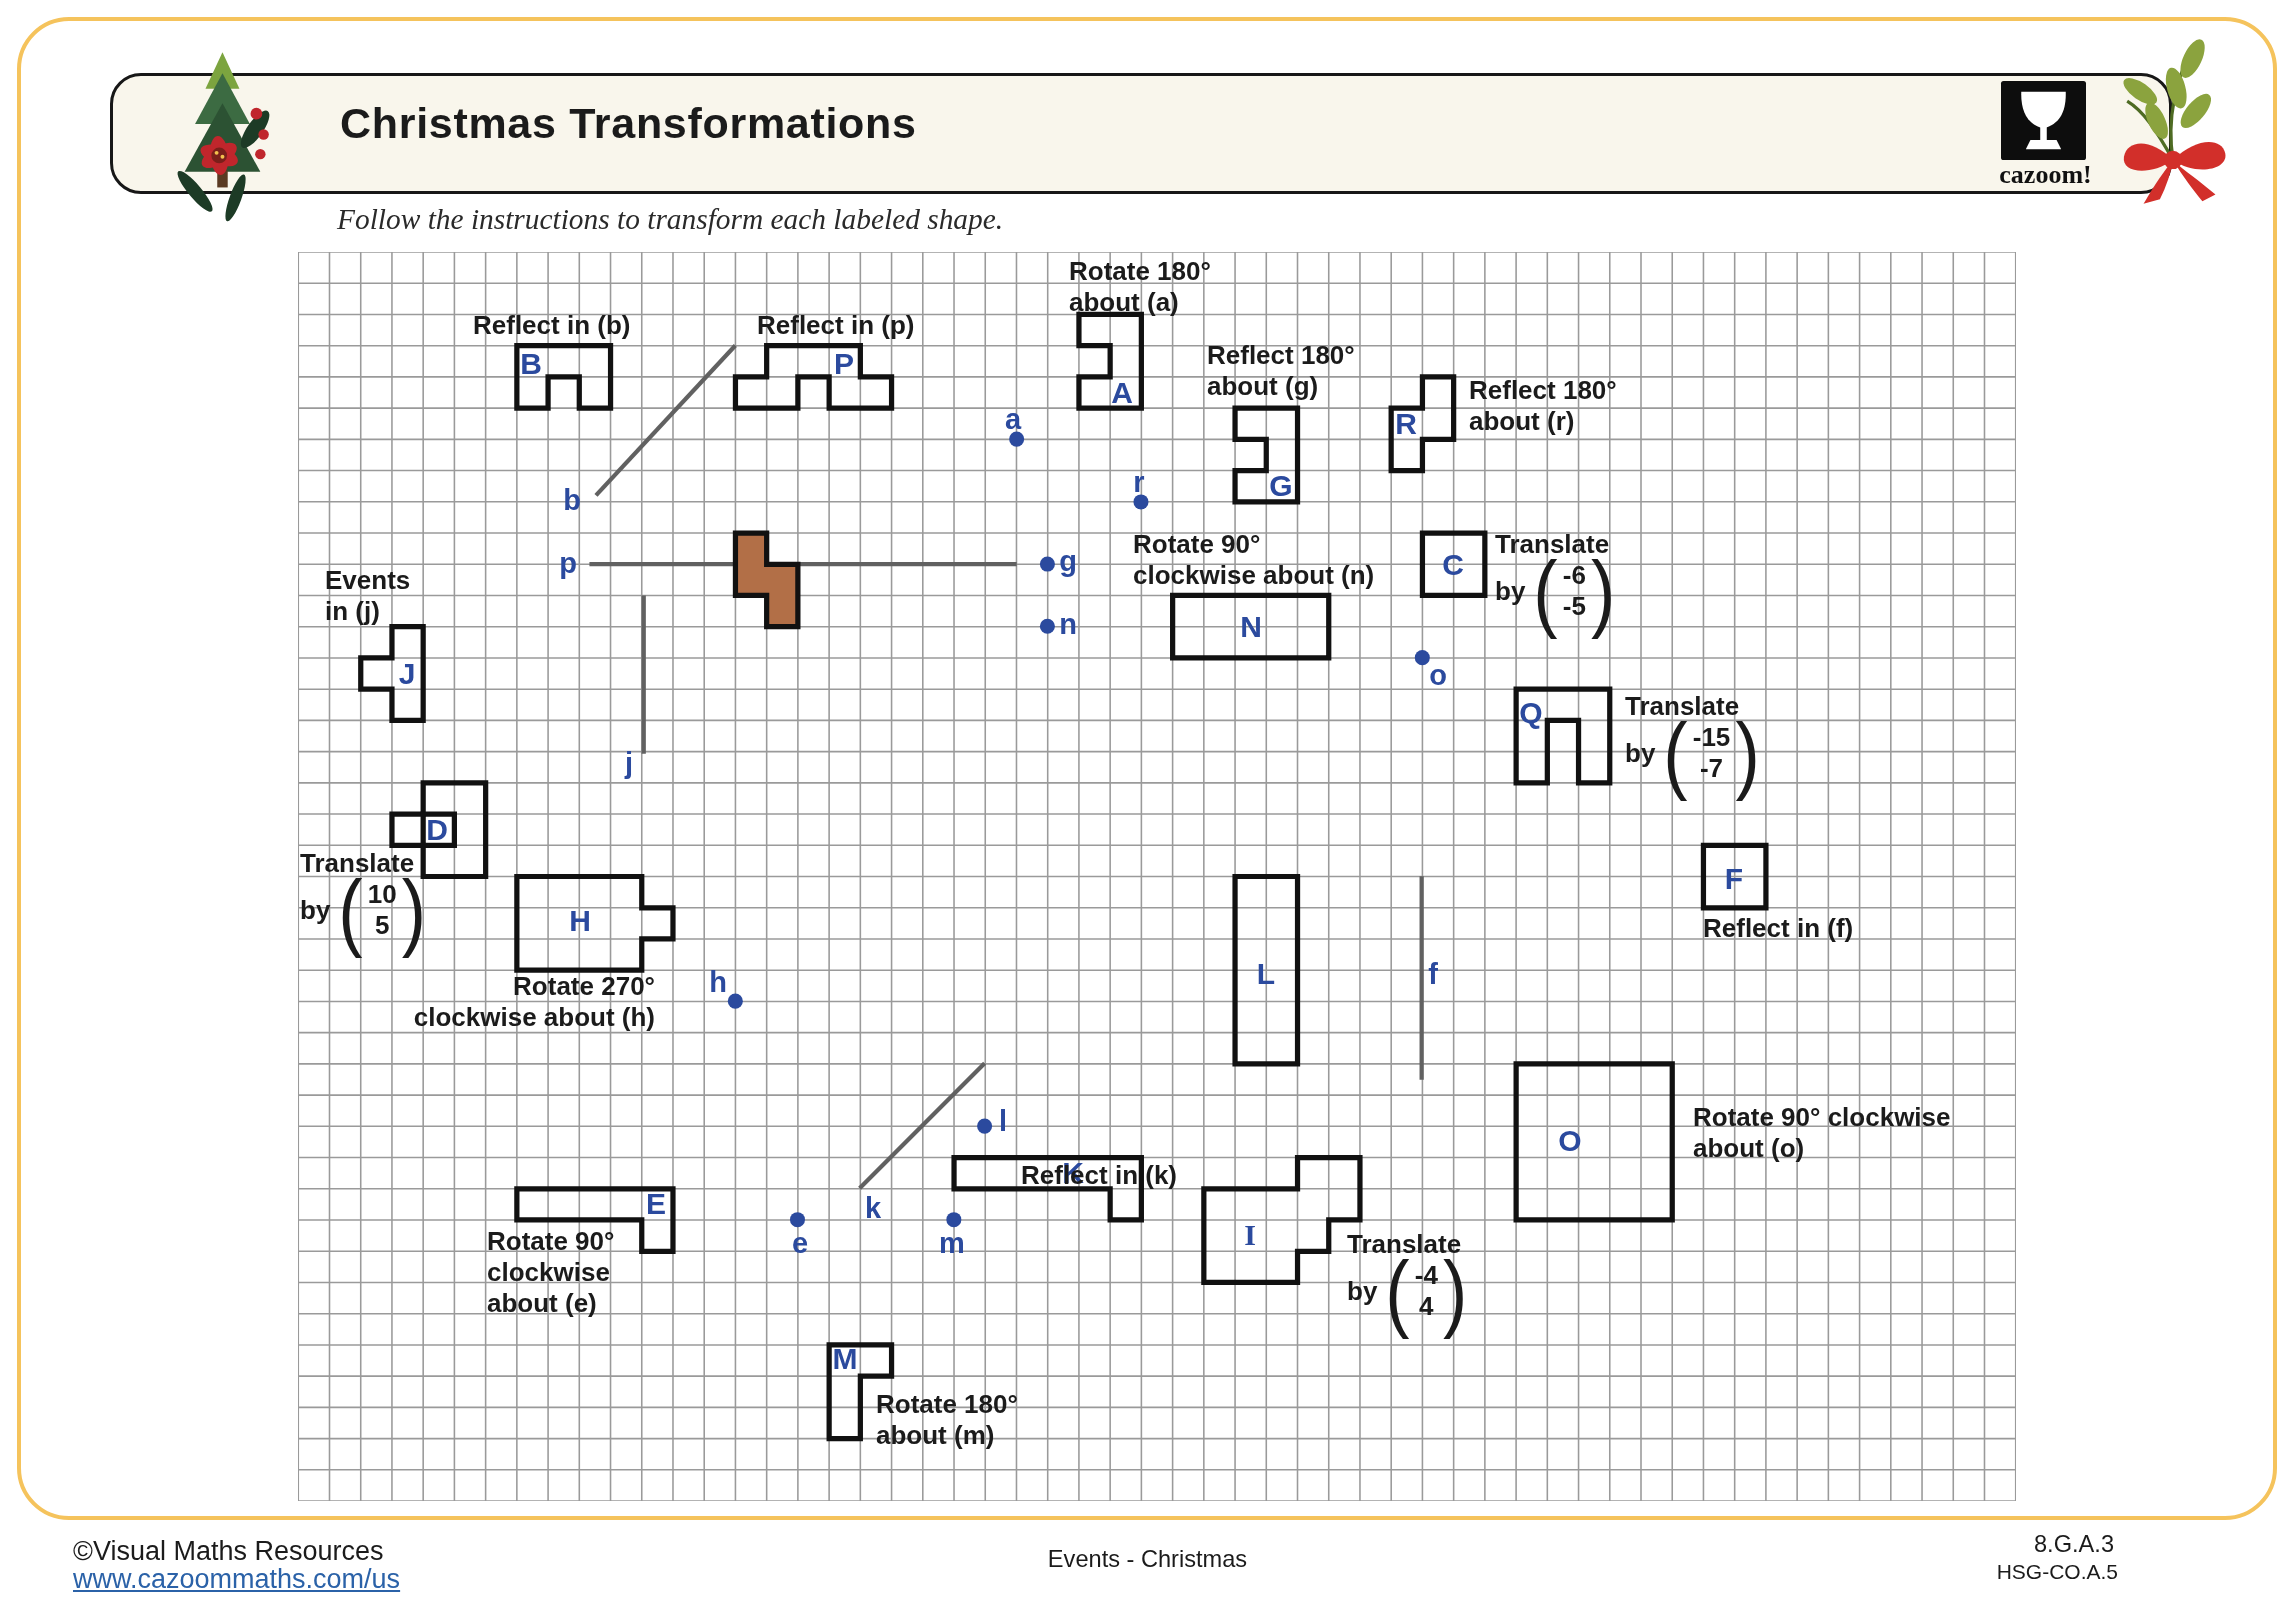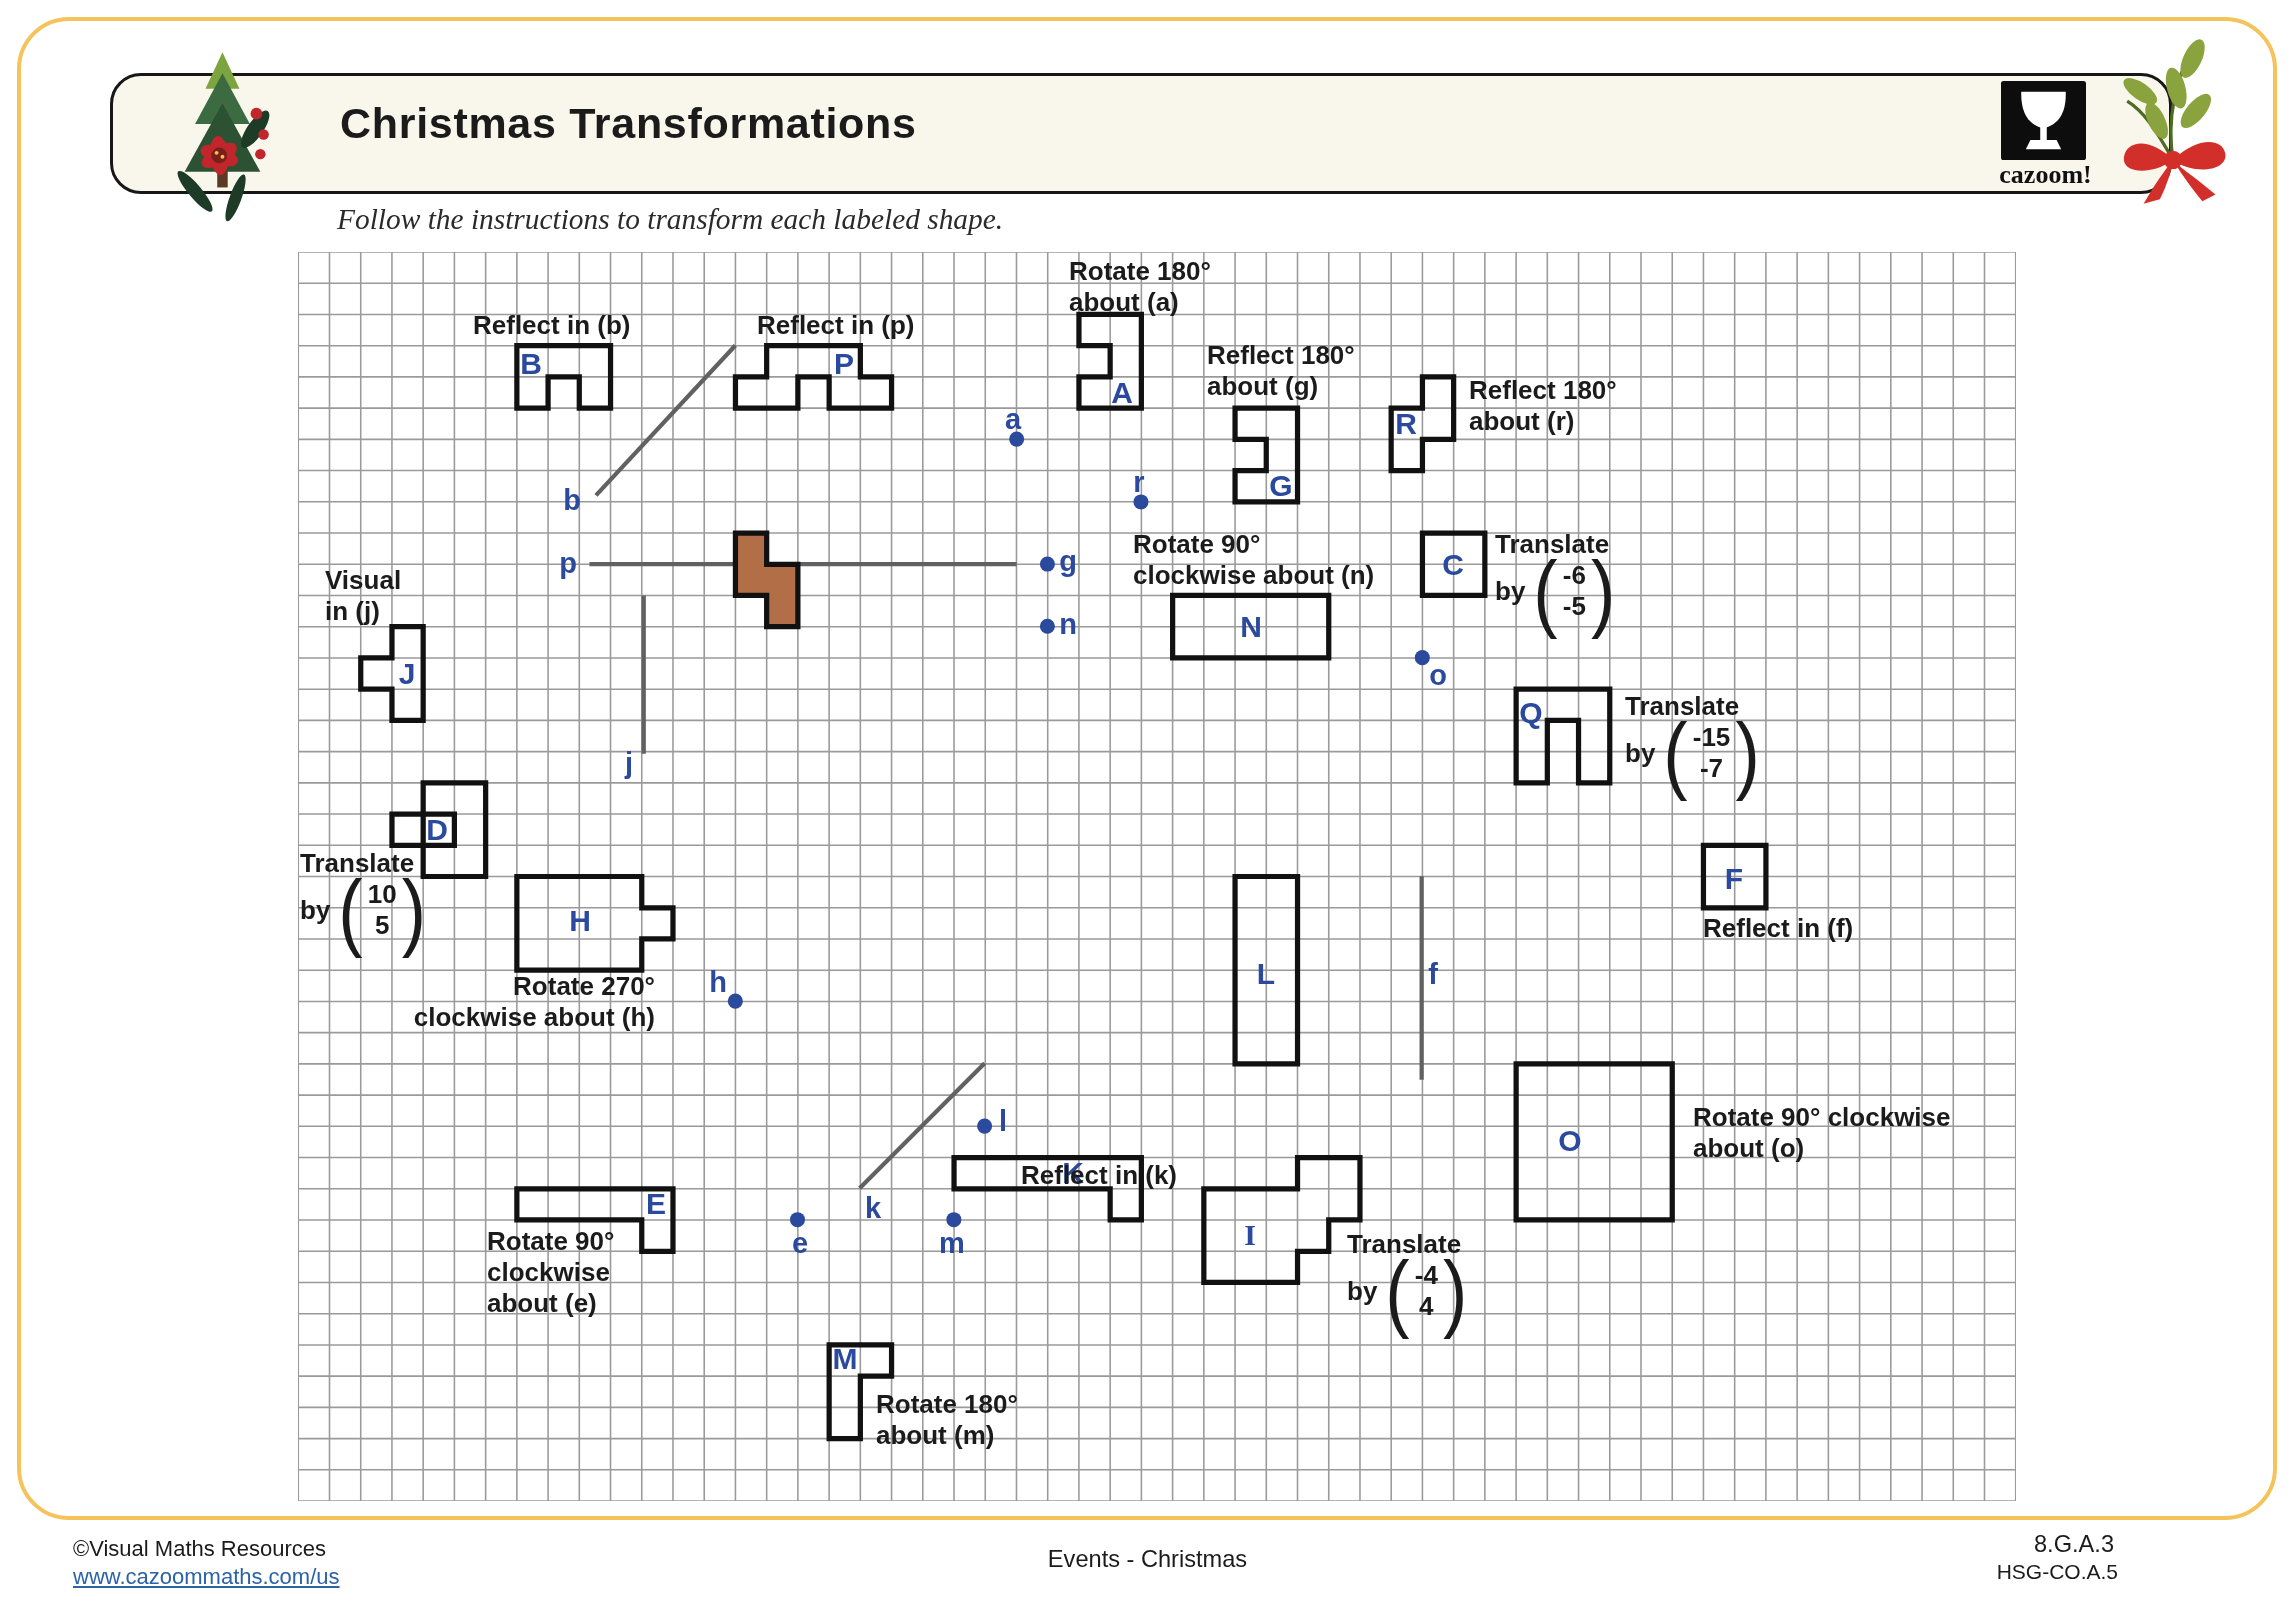--- a/index.html
+++ b/index.html
@@ -17,21 +17,21 @@
   .plabel{position:absolute;transform:translate(-50%,-50%);font-size:29px;font-weight:bold;color:#2b4a9e;}
   .instr{position:absolute;font-size:26px;font-weight:bold;line-height:31px;color:#1b1b1b;white-space:pre;}
   .instr .vrow{display:flex;align-items:center;}
   .vec{display:inline-flex;align-items:center;margin-left:7.9px;}
   .vec .paren{font-size:73px;font-weight:400;line-height:0.82;transform:scaleY(1.18);color:#1b1b1b;}
   .vec .nums{display:flex;flex-direction:column;align-items:center;justify-content:center;
              font-size:26px;font-weight:bold;line-height:1.2;padding:0 5.2px;}
   .frac{display:inline-flex;flex-direction:column;align-items:center;font-size:21.6px;font-weight:bold;
         line-height:1;margin-left:9.2px;transform:translateY(-7.9px);}
   .frac .bar{width:100%;height:2.6px;background:#1b1b1b;margin:3.3px 0;}
-  .footer{font-size:22px;color:#1b1b1b;}
+  .footer{font-size:27px;color:#1b1b1b;}
   a.link{color:#2b62a8;text-decoration:underline;}
   .rt{text-align:right;}
 </style>
 </head>
 <body>
 
 <div id="outer-frame" class="abs"></div>
 <div id="header-box" class="abs"></div>
 
 <svg class="abs" style="left:157px;top:51px" width="144" height="173" viewBox="0 0 220 265">
@@ -257,21 +257,21 @@
     <div class="plabel" style="left: 1433px; top: 974px;">f</div>
     <div class="plabel" style="left: 873px; top: 1208px;">k</div>
     <div class="instr" style="top: 310px; left: 473px;"><div>Reflect in (b)</div></div>
     <div class="instr" style="top: 310px; left: 757px;"><div>Reflect in (p)</div></div>
     <div class="instr" style="top: 256px; left: 1069px;"><div>Rotate 180°</div><div>about (a)</div></div>
     <div class="instr" style="top: 340px; left: 1207px;"><div>Reflect 180°</div><div>about (g)</div></div>
     <div class="instr" style="top: 375px; left: 1469px;"><div>Reflect 180°</div><div>about (r)</div></div>
     <div class="instr" style="top: 529px; left: 1133px;"><div>Rotate 90°</div><div>clockwise about (n)</div></div>
     <div class="instr" style="top: 529px; left: 1495px;"><div>Translate</div><div class="vrow"><span>by</span><span class="vec"><span class="paren">(</span><span class="nums"><span>-6</span><span>-5</span></span><span class="paren">)</span></span></div></div>
     <div class="instr" style="top: 691px; left: 1625px;"><div>Translate</div><div class="vrow"><span>by</span><span class="vec"><span class="paren">(</span><span class="nums"><span>-15</span><span>-7</span></span><span class="paren">)</span></span></div></div>
-    <div class="instr" style="top: 565px; left: 325px;"><div>Visual</div><div>in (j)</div></div>
+    <div class="instr" style="top: 565px; left: 325px;"><div>Events</div><div>in (j)</div></div>
     <div class="instr" style="top: 848px; left: 300px;"><div>Translate</div><div class="vrow"><span>by</span><span class="vec"><span class="paren">(</span><span class="nums"><span>10</span><span>5</span></span><span class="paren">)</span></span></div></div>
     <div class="instr" style="top: 971px; right: 1640px; text-align: right;"><div>Rotate 270°</div><div>clockwise about (h)</div></div>
     <div class="instr" style="top: 913px; left: 1703px;"><div>Reflect in (f)</div></div>
     <div class="instr" style="top: 1160px; left: 1021px;"><div>Reflect in (k)</div></div>
     <div class="instr" style="top: 1226px; left: 487px;"><div>Rotate 90°</div><div>clockwise</div><div>about (e)</div></div>
     <div class="instr" style="top: 1229px; left: 1347px;"><div>Translate</div><div class="vrow"><span>by</span><span class="vec"><span class="paren">(</span><span class="nums"><span>-4</span><span>4</span></span><span class="paren">)</span></span></div></div>
     <div class="instr" style="top: 1102px; left: 1693px;"><div>Rotate 90° clockwise</div><div>about (o)</div></div>
     <div class="instr" style="top: 1389px; left: 876px;"><div>Rotate 180°</div><div>about (m)</div></div>
   </div>
 

